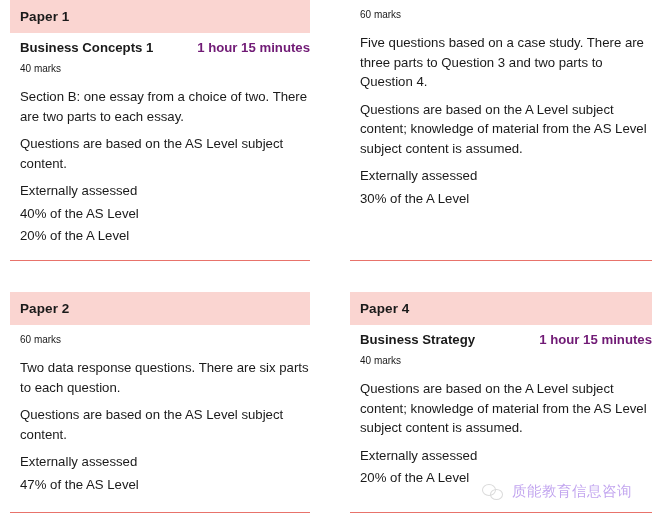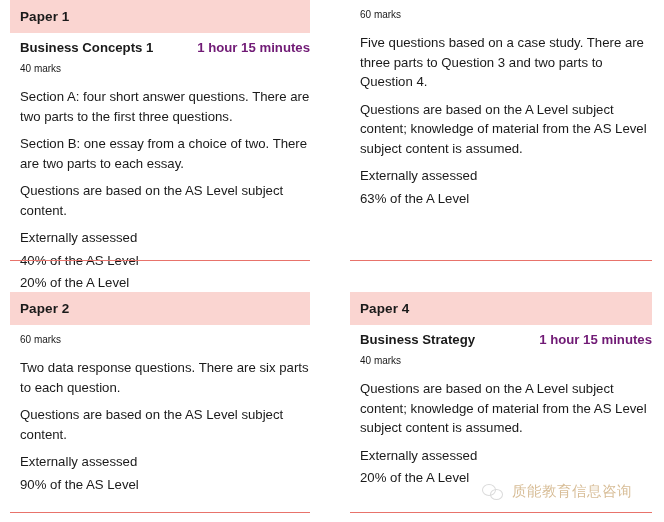--- a/index.html
+++ b/index.html
@@ -108,21 +108,21 @@
     left: 482px;
     top: 482px;
     display: flex;
     align-items: center;
     gap: 8px;
     opacity: 0.42;
     pointer-events: none;
   }
   .watermark-text {
     font-size: 14.5px;
-    color: #a16207;
+    color: #6d28d9;
     letter-spacing: 0.5px;
     font-family: "DejaVu Sans", sans-serif;
     white-space: nowrap;
   }
   .wechat-icon {
     width: 22px;
     height: 18px;
     position: relative;
     flex: 0 0 auto;
   }
@@ -150,49 +150,48 @@
     <div class="paper-card col-left">
       <div class="paper-header">
         <span class="paper-header-title">Paper 1</span>
       </div>
       <div class="paper-body">
         <div class="title-row">
           <span class="paper-name">Business Concepts 1</span>
           <span class="paper-duration">1 hour 15 minutes</span>
         </div>
         <div class="marks-line">40 marks</div>
-        <div class="para">Section A: four short answer questions. There are two parts to the first three questions.</div>
         <div class="para">Section B: one essay from a choice of two. There are two parts to each essay.</div>
         <div class="para">Questions are based on the AS Level subject content.</div>
         <div class="para tight">Externally assessed</div>
         <div class="para tight">40% of the AS Level</div>
         <div class="para tight">20% of the A Level</div>
       </div>
     </div>
 
     <div class="paper-card col-right">
       <div class="paper-body">
         <div class="marks-line">60 marks</div>
         <div class="para">Five questions based on a case study. There are three parts to Question 3 and two parts to Question 4.</div>
         <div class="para">Questions are based on the A Level subject content; knowledge of material from the AS Level subject content is assumed.</div>
         <div class="para tight">Externally assessed</div>
-        <div class="para tight">63% of the A Level</div>
+        <div class="para tight">30% of the A Level</div>
       </div>
     </div>
 
     <div class="paper-card col-left">
       <div class="paper-header">
         <span class="paper-header-title">Paper 2</span>
       </div>
       <div class="paper-body">
         <div class="marks-line">60 marks</div>
         <div class="para">Two data response questions. There are six parts to each question.</div>
         <div class="para">Questions are based on the AS Level subject content.</div>
         <div class="para tight">Externally assessed</div>
-        <div class="para tight">90% of the AS Level</div>
+        <div class="para tight">47% of the AS Level</div>
 
       </div>
     </div>
 
     <div class="paper-card col-right">
       <div class="paper-header">
         <span class="paper-header-title">Paper 4</span>
       </div>
       <div class="paper-body">
         <div class="title-row">

